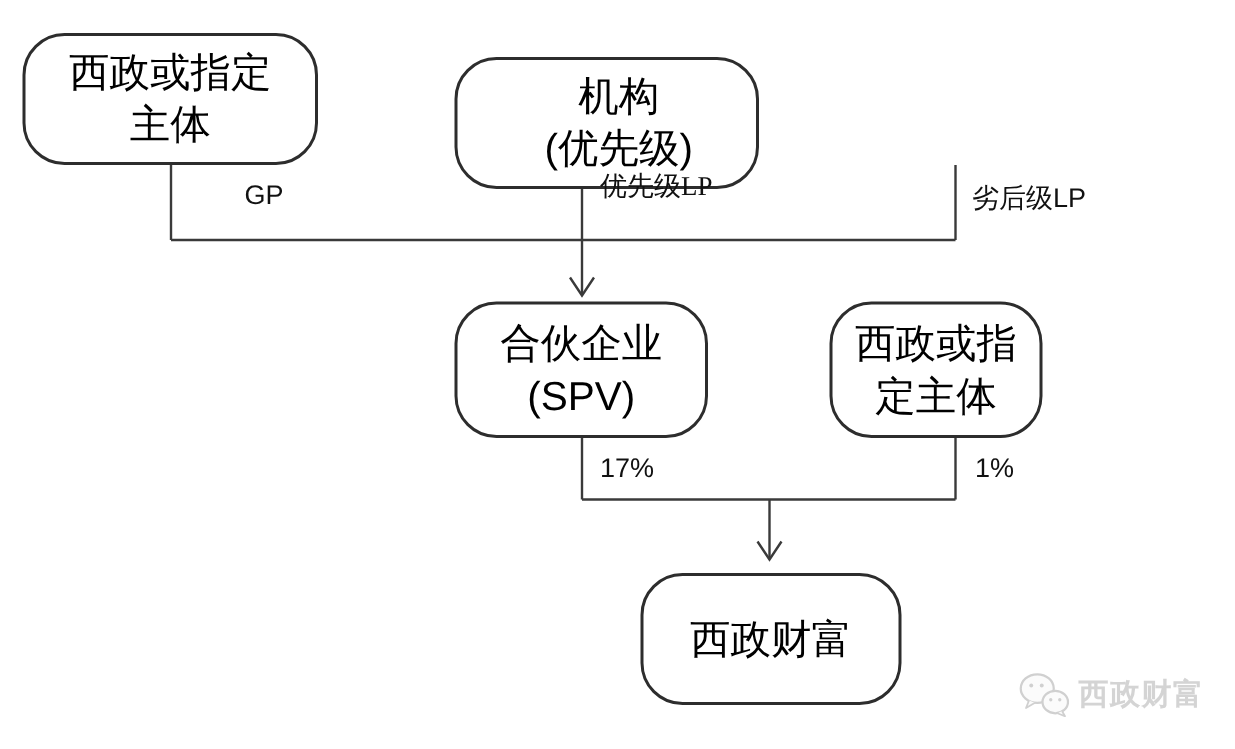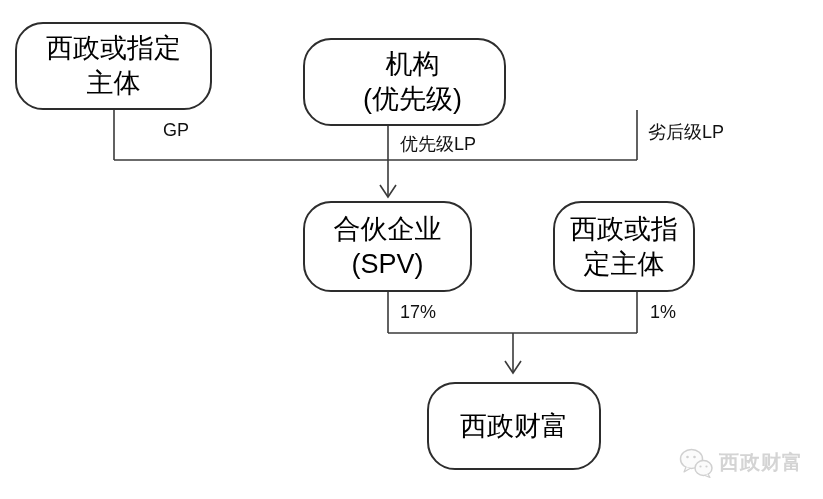--- a/index.html
+++ b/index.html
@@ -46,21 +46,21 @@
   .n4 { left: 303px; top: 201px; width: 169px; height: 91px; }
   .n5 { left: 553px; top: 201px; width: 142px; height: 91px; }
   .n6 { left: 427px; top: 382px; width: 174px; height: 88px; }
   .edge-label {
     position: absolute;
     font-size: 18px;
     color: #111111;
     white-space: nowrap;
   }
   .lbl-gp        { left: 127px; top: 120px; margin-left: 36px; }
-  .lbl-senior-lp { left: 400px; top: 132px; }
+  .lbl-senior-lp { left: 400px; top: 112px; font-family: Liberation Serif, serif; }
   .lbl-junior-lp { left: 648px; top: 120px; }
   .lbl-99        { left: 400px; top: 302px; }
   .lbl-1         { left: 650px; top: 302px; }
   .watermark {
     position: absolute;
     right: 20px;
     bottom: 21px;
     display: flex;
     align-items: center;
     gap: 6px;

